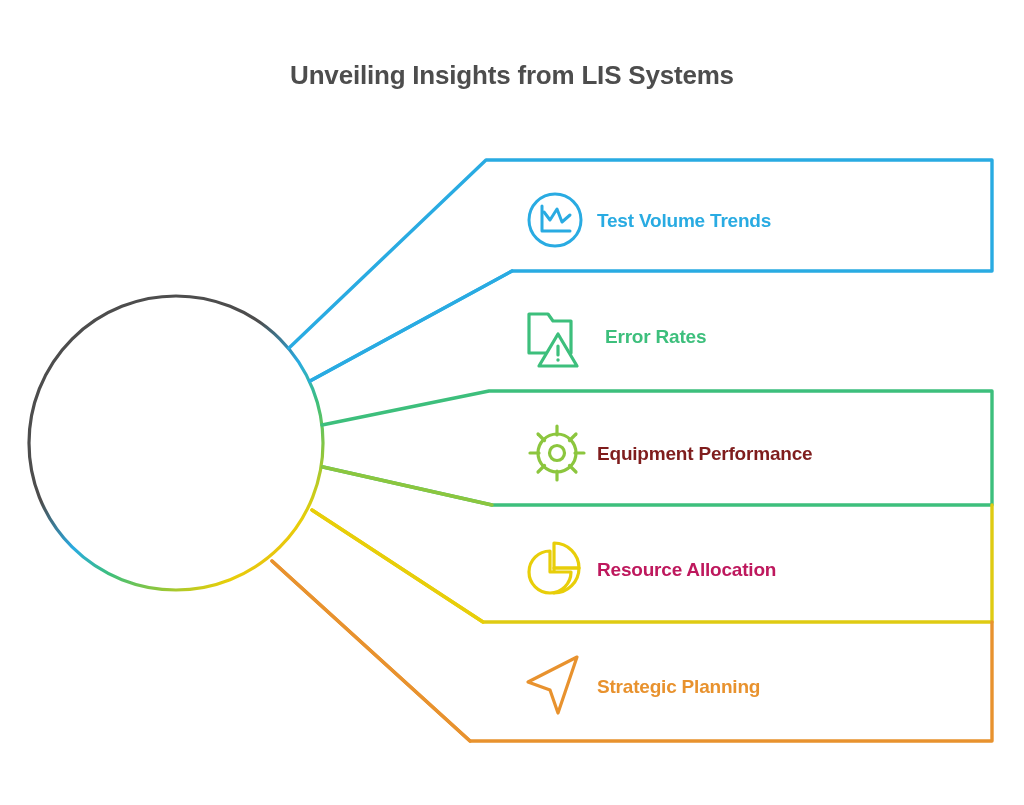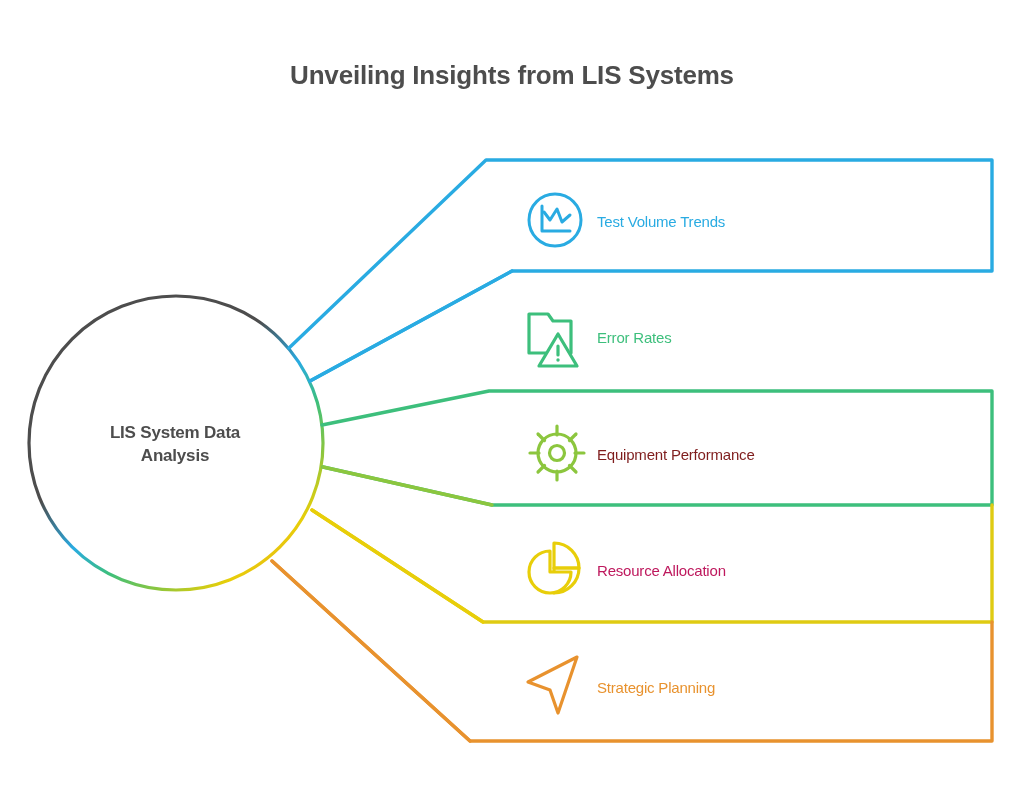--- a/index.html
+++ b/index.html
@@ -50,22 +50,22 @@
     line-height: 1.35;
     letter-spacing: -0.2px;
   }
   .branch-row {
     position: absolute;
     display: flex;
     align-items: center;
     height: 64px;
   }
   .branch-label {
-    font-size: 15px;
-    font-weight: normal;
+    font-size: 19px;
+    font-weight: bold;
     letter-spacing: -0.2px;
     white-space: nowrap;
     margin-left: 14px;
   }
 </style>
 </head>
 <body>
 
 <div id="stage">
 
@@ -165,31 +165,27 @@
       <path d="M 22 34 L 22 13 A 21 21 0 1 0 43 34 Z" fill="#ffffff" stroke="#e8ce09" stroke-width="3.2" stroke-linejoin="round"></path>
     </g>
 
     <g transform="translate(524,653)">
       <path d="M 53 4 L 4 29 L 26 37 L 34 60 Z" fill="none" stroke="#e8922e" stroke-width="3.2" stroke-linejoin="round" stroke-linecap="round"></path>
     </g>
   </svg>
 
   <div class="chart-title">Unveiling Insights from LIS Systems</div>
 
-  <div class="hub-label">
-    <div>LIS System Data</div>
-    <div>Analysis</div>
-  </div>
 
   <div class="branch-row" style="left:597px; top:189px;">
     <div class="branch-label" style="color:#29abe2; margin-left:0;">Test Volume Trends</div>
   </div>
 
   <div class="branch-row" style="left:597px; top:305px;">
-    <div class="branch-label" style="color:#3dbf7c; margin-left:0;">Error Rates</div>
+    <div class="branch-label" style="color:#3dbf7c; margin-left:8px;">Error Rates</div>
   </div>
 
   <div class="branch-row" style="left:597px; top:422px;">
     <div class="branch-label" style="color:#7f1d1d; margin-left:0;">Equipment Performance</div>
   </div>
 
   <div class="branch-row" style="left:597px; top:538px;">
     <div class="branch-label" style="color:#be185d; margin-left:0;">Resource Allocation</div>
   </div>
 

